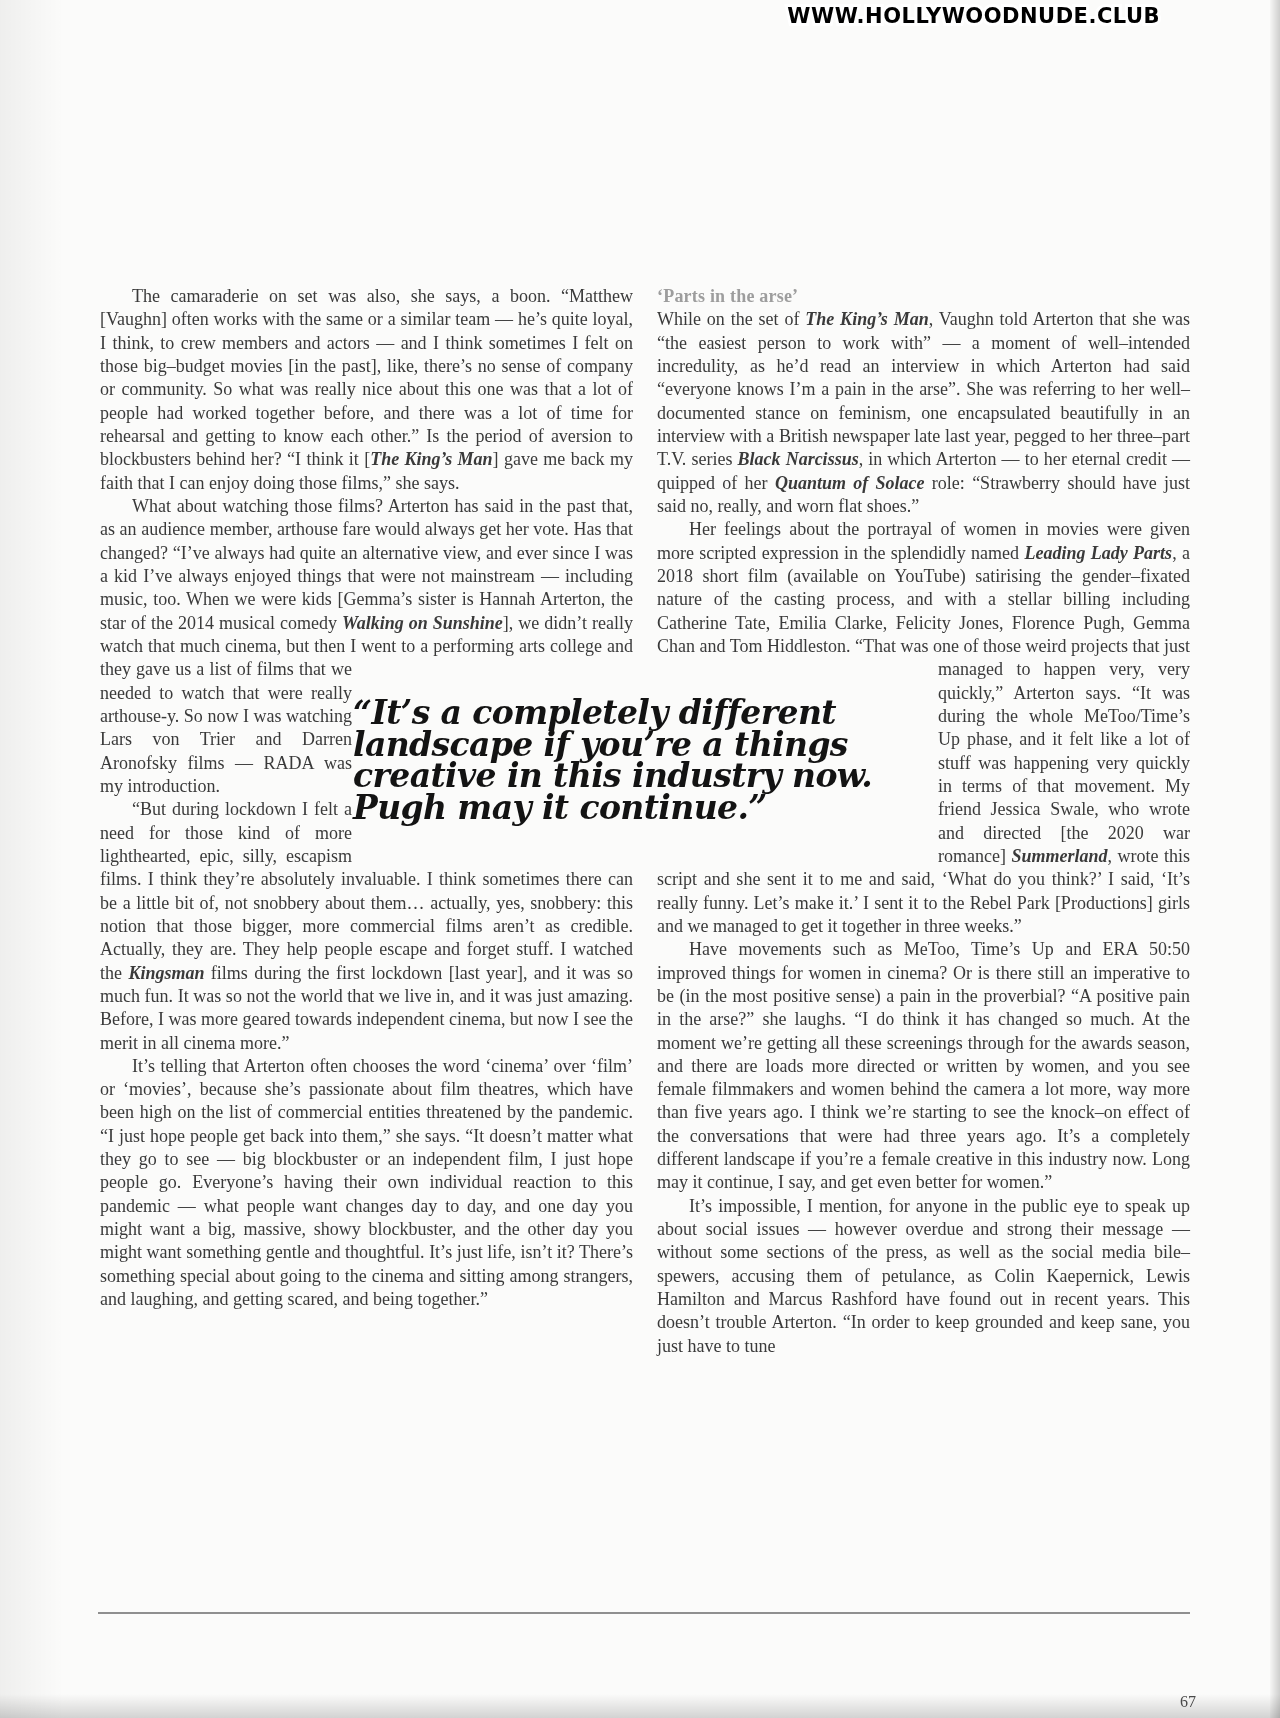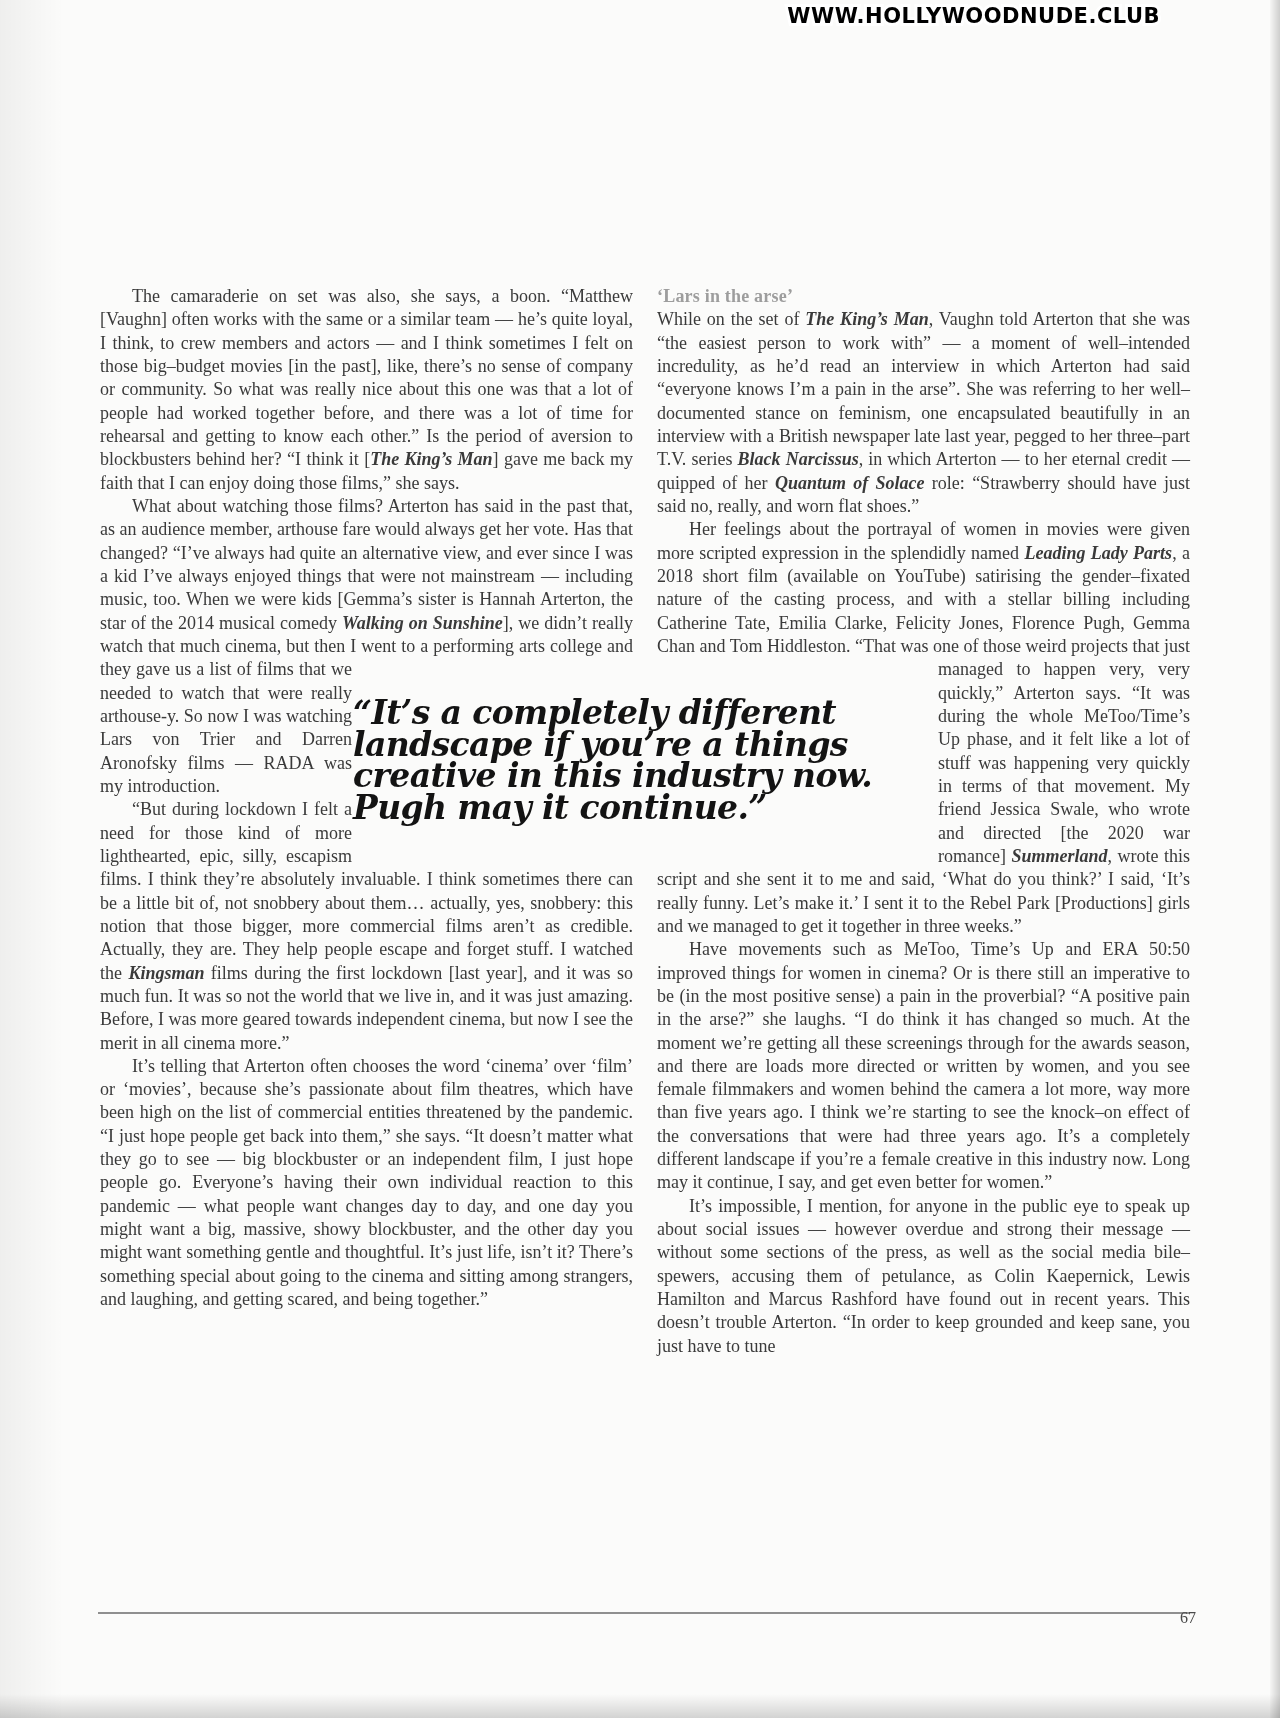--- a/index.html
+++ b/index.html
@@ -59,21 +59,21 @@
     position: absolute; left: 253px; top: 412px; width: 544px;
     text-align: left;
     font-family: "DejaVu Serif", serif;
     font-weight: bold; font-style: italic;
     font-size: 33px; line-height: 31.6px; letter-spacing: -0.6px;
     color: #131313;
   }
   .pq-line { white-space: nowrap; }
 
   .bottom-rule { position: absolute; left: 98px; top: 1612px; width: 1092px; height: 2px; background: #8f8f8f; }
-  .page-number { position: absolute; left: 1150px; top: 1609px; width: 46px;
+  .page-number { position: absolute; left: 1150px; top: 1693px; width: 46px;
                  text-align: right; font-size: 16px; color: #4a4a4a; }
 </style>
 </head>
 <body>
 
 <div class="page">
 
   <div class="edge-left"></div>
   <div class="edge-right"></div>
   <div class="edge-bottom"></div>
@@ -91,21 +91,21 @@
 
         <p class="para indent"><span>The camaraderie on set was also, she says, a boon. “Matthew [Vaughn] often works with the same or a similar team — he’s quite loyal, I think, to crew members and actors — and I think sometimes I felt on those big–budget movies [in the past], like, there’s no sense of company or community. So what was really nice about this one was that a lot of people had worked together before, and there was a lot of time for rehearsal and getting to know each other.” Is the period of aversion to blockbusters behind her? “I think it [</span><span class="it">The King’s Man</span><span>] gave me back my faith that I can enjoy doing those films,” she says.</span></p>
         <p class="para indent"><span>What about watching those films? Arterton has said in the past that, as an audience member, arthouse fare would always get her vote. Has that changed? “I’ve always had quite an alternative view, and ever since I was a kid I’ve always enjoyed things that were not mainstream — including music, too. When we were kids [Gemma’s sister is Hannah Arterton, the star of the 2014 musical comedy </span><span class="it">Walking on Sunshine</span><span>], we didn’t really watch that much cinema, but then I went to a performing arts college and they gave us a list of films that we needed to watch that were really arthouse-y. So now I was watching Lars von Trier and Darren Aronofsky films — RADA was my introduction.</span></p>
         <p class="para indent"><span>“But during lockdown I felt a need for those kind of more lighthearted, epic, silly, escapism films. I think they’re absolutely invaluable. I think sometimes there can be a little bit of, not snobbery about them… actually, yes, snobbery: this notion that those bigger, more commercial films aren’t as credible. Actually, they are. They help people escape and forget stuff. I watched the </span><span class="it">Kingsman</span><span> films during the first lockdown [last year], and it was so much fun. It was so not the world that we live in, and it was just amazing. Before, I was more geared towards independent cinema, but now I see the merit in all cinema more.”</span></p>
         <p class="para indent"><span>It’s telling that Arterton often chooses the word ‘cinema’ over ‘film’ or ‘movies’, because she’s passionate about film theatres, which have been high on the list of commercial entities threatened by the pandemic. “I just hope people get back into them,” she says. “It doesn’t matter what they go to see — big blockbuster or an independent film, I just hope people go. Everyone’s having their own individual reaction to this pandemic — what people want changes day to day, and one day you might want a big, massive, showy blockbuster, and the other day you might want something gentle and thoughtful. It’s just life, isn’t it? There’s something special about going to the cinema and sitting among strangers, and laughing, and getting scared, and being together.”</span></p>
       </div>
 
     <div class="col col-right" id="col-right">
       <div class="fl-l0"></div>
       <div class="fl-lb"></div>
-      <h3 class="col-heading">‘Lars in the arse’</h3>
+      <h3 class="col-heading">‘Parts in the arse’</h3>
 
     <p class="para"><span>While on the set of </span><span class="it">The King’s Man</span><span>, Vaughn told Arterton that she was “the easiest person to work with” — a moment of well–intended incredulity, as he’d read an interview in which Arterton had said “everyone knows I’m a pain in the arse”. She was referring to her well–documented stance on feminism, one encapsulated beautifully in an interview with a British newspaper late last year, pegged to her three–part T.V. series </span><span class="it">Black Narcissus</span><span>, in which Arterton — to her eternal credit — quipped of her </span><span class="it">Quantum of Solace</span><span> role: “Strawberry should have just said no, really, and worn flat shoes.”</span></p>
         <p class="para indent"><span>Her feelings about the portrayal of women in movies were given more scripted expression in the splendidly named </span><span class="it">Leading Lady Parts</span><span>, a 2018 short film (available on YouTube) satirising the gender–fixated nature of the casting process, and with a stellar billing including Catherine Tate, Emilia Clarke, Felicity Jones, Florence Pugh, Gemma Chan and Tom Hiddleston. “That was one of those weird projects that just managed to happen very, very quickly,” Arterton says. “It was during the whole MeToo/Time’s Up phase, and it felt like a lot of stuff was happening very quickly in terms of that movement. My friend Jessica Swale, who wrote and directed [the 2020 war romance] </span><span class="it">Summerland</span><span>, wrote this script and she sent it to me and said, ‘What do you think?’ I said, ‘It’s really funny. Let’s make it.’ I sent it to the Rebel Park [Productions] girls and we managed to get it together in three weeks.”</span></p>
         <p class="para indent"><span>Have movements such as MeToo, Time’s Up and ERA 50:50 improved things for women in cinema? Or is there still an imperative to be (in the most positive sense) a pain in the proverbial? “A positive pain in the arse?” she laughs. “I do think it has changed so much. At the moment we’re getting all these screenings through for the awards season, and there are loads more directed or written by women, and you see female filmmakers and women behind the camera a lot more, way more than five years ago. I think we’re starting to see the knock–on effect of the conversations that were had three years ago. It’s a completely different landscape if you’re a female creative in this industry now. Long may it continue, I say, and get even better for women.”</span></p>
         <p class="para indent"><span>It’s impossible, I mention, for anyone in the public eye to speak up about social issues — however overdue and strong their message — without some sections of the press, as well as the social media bile–spewers, accusing them of petulance, as Colin Kaepernick, Lewis Hamilton and Marcus Rashford have found out in recent years. This doesn’t trouble Arterton. “In order to keep grounded and keep sane, you just have to tune</span></p>
       </div>
 
     <div class="pull-quote" id="pull-quote">
 
     <div class="pq-line">“It’s a completely different</div>

